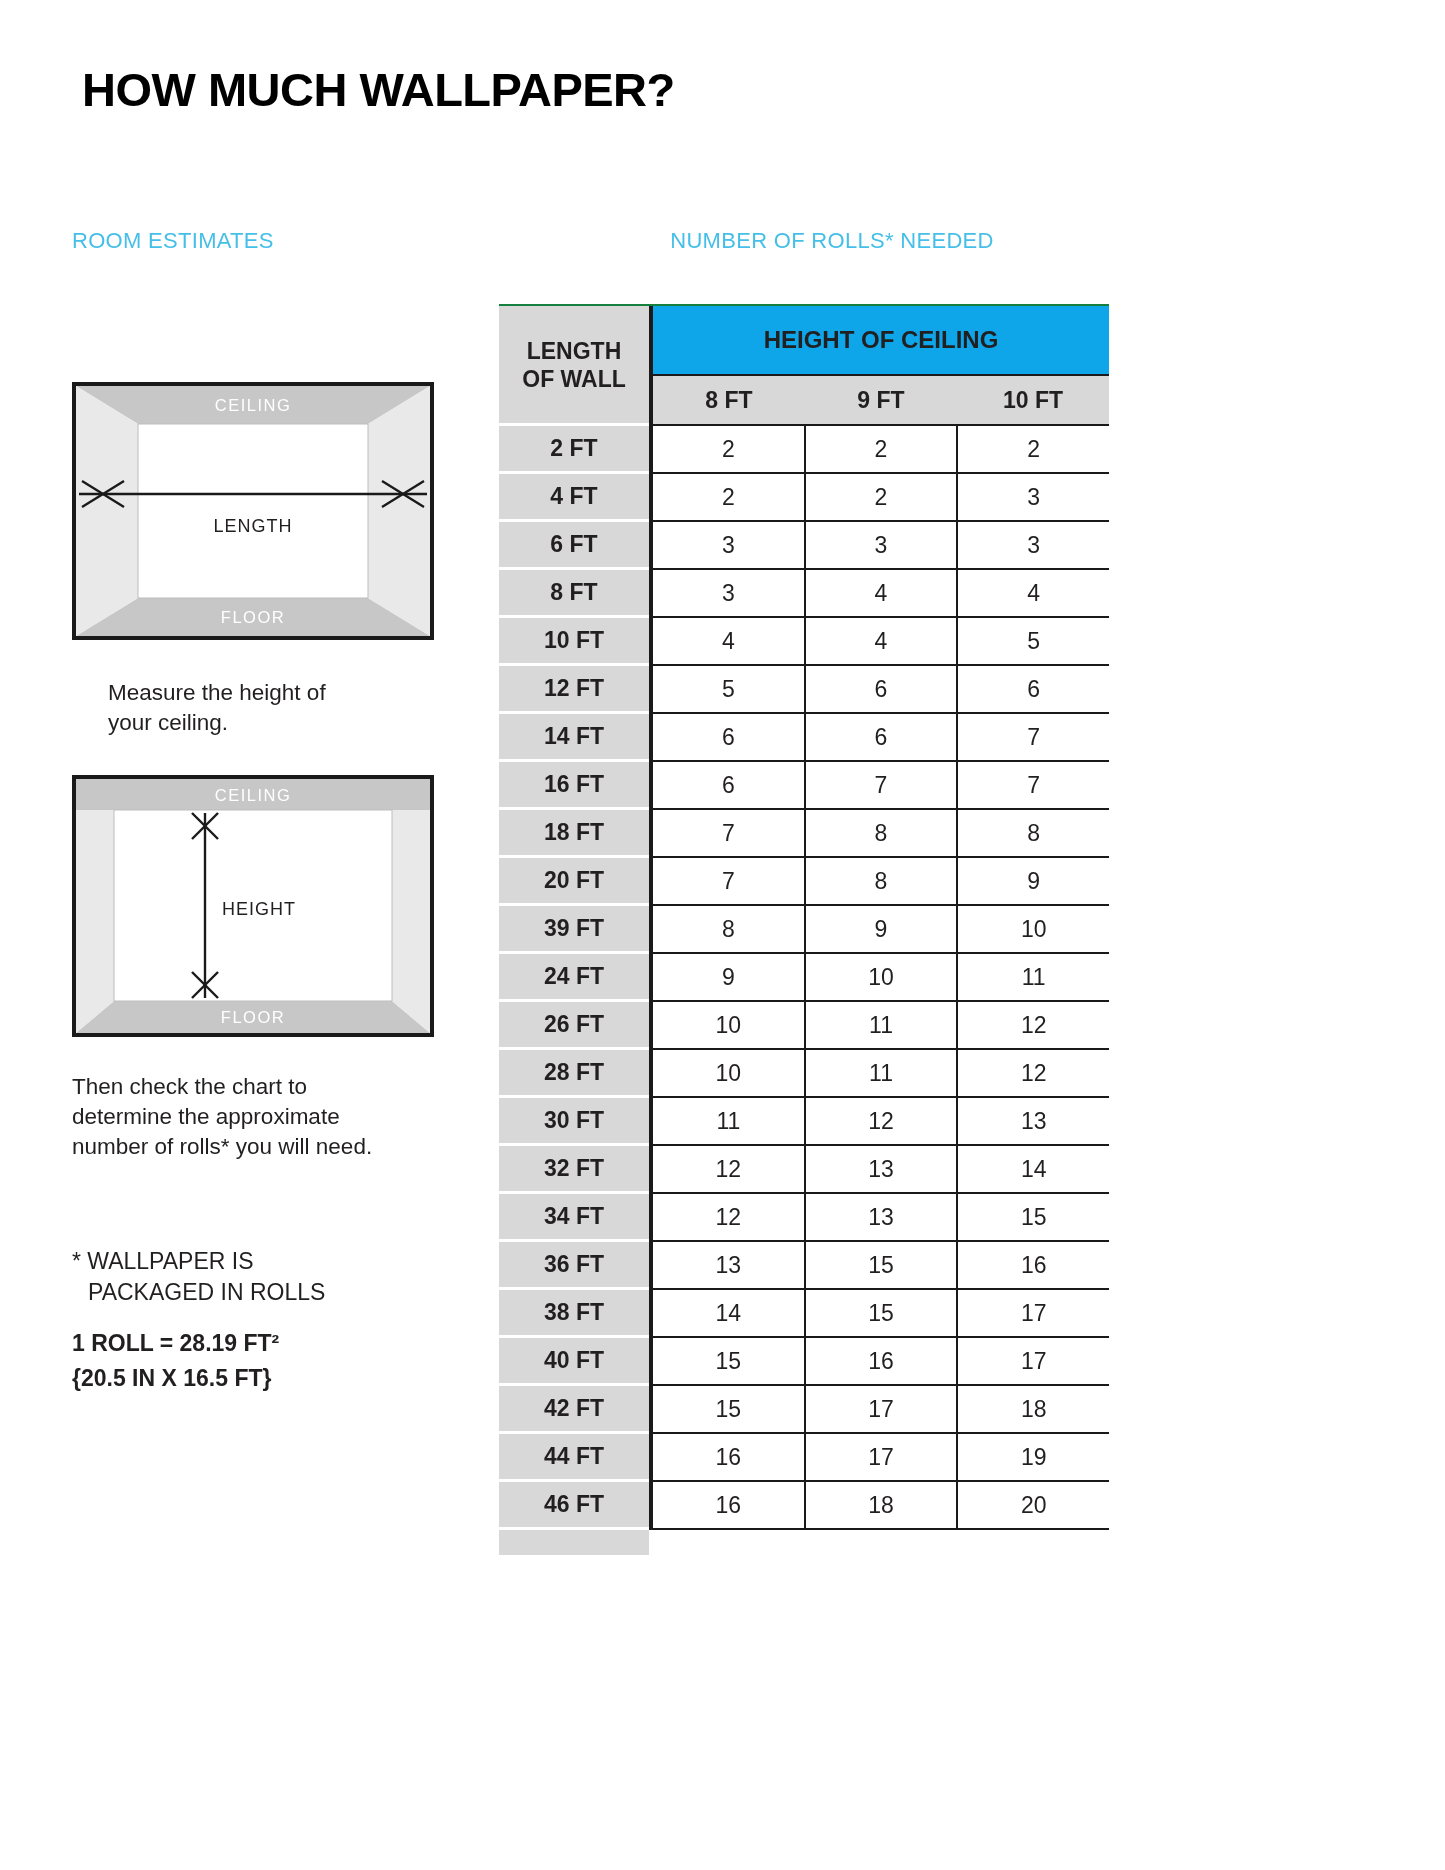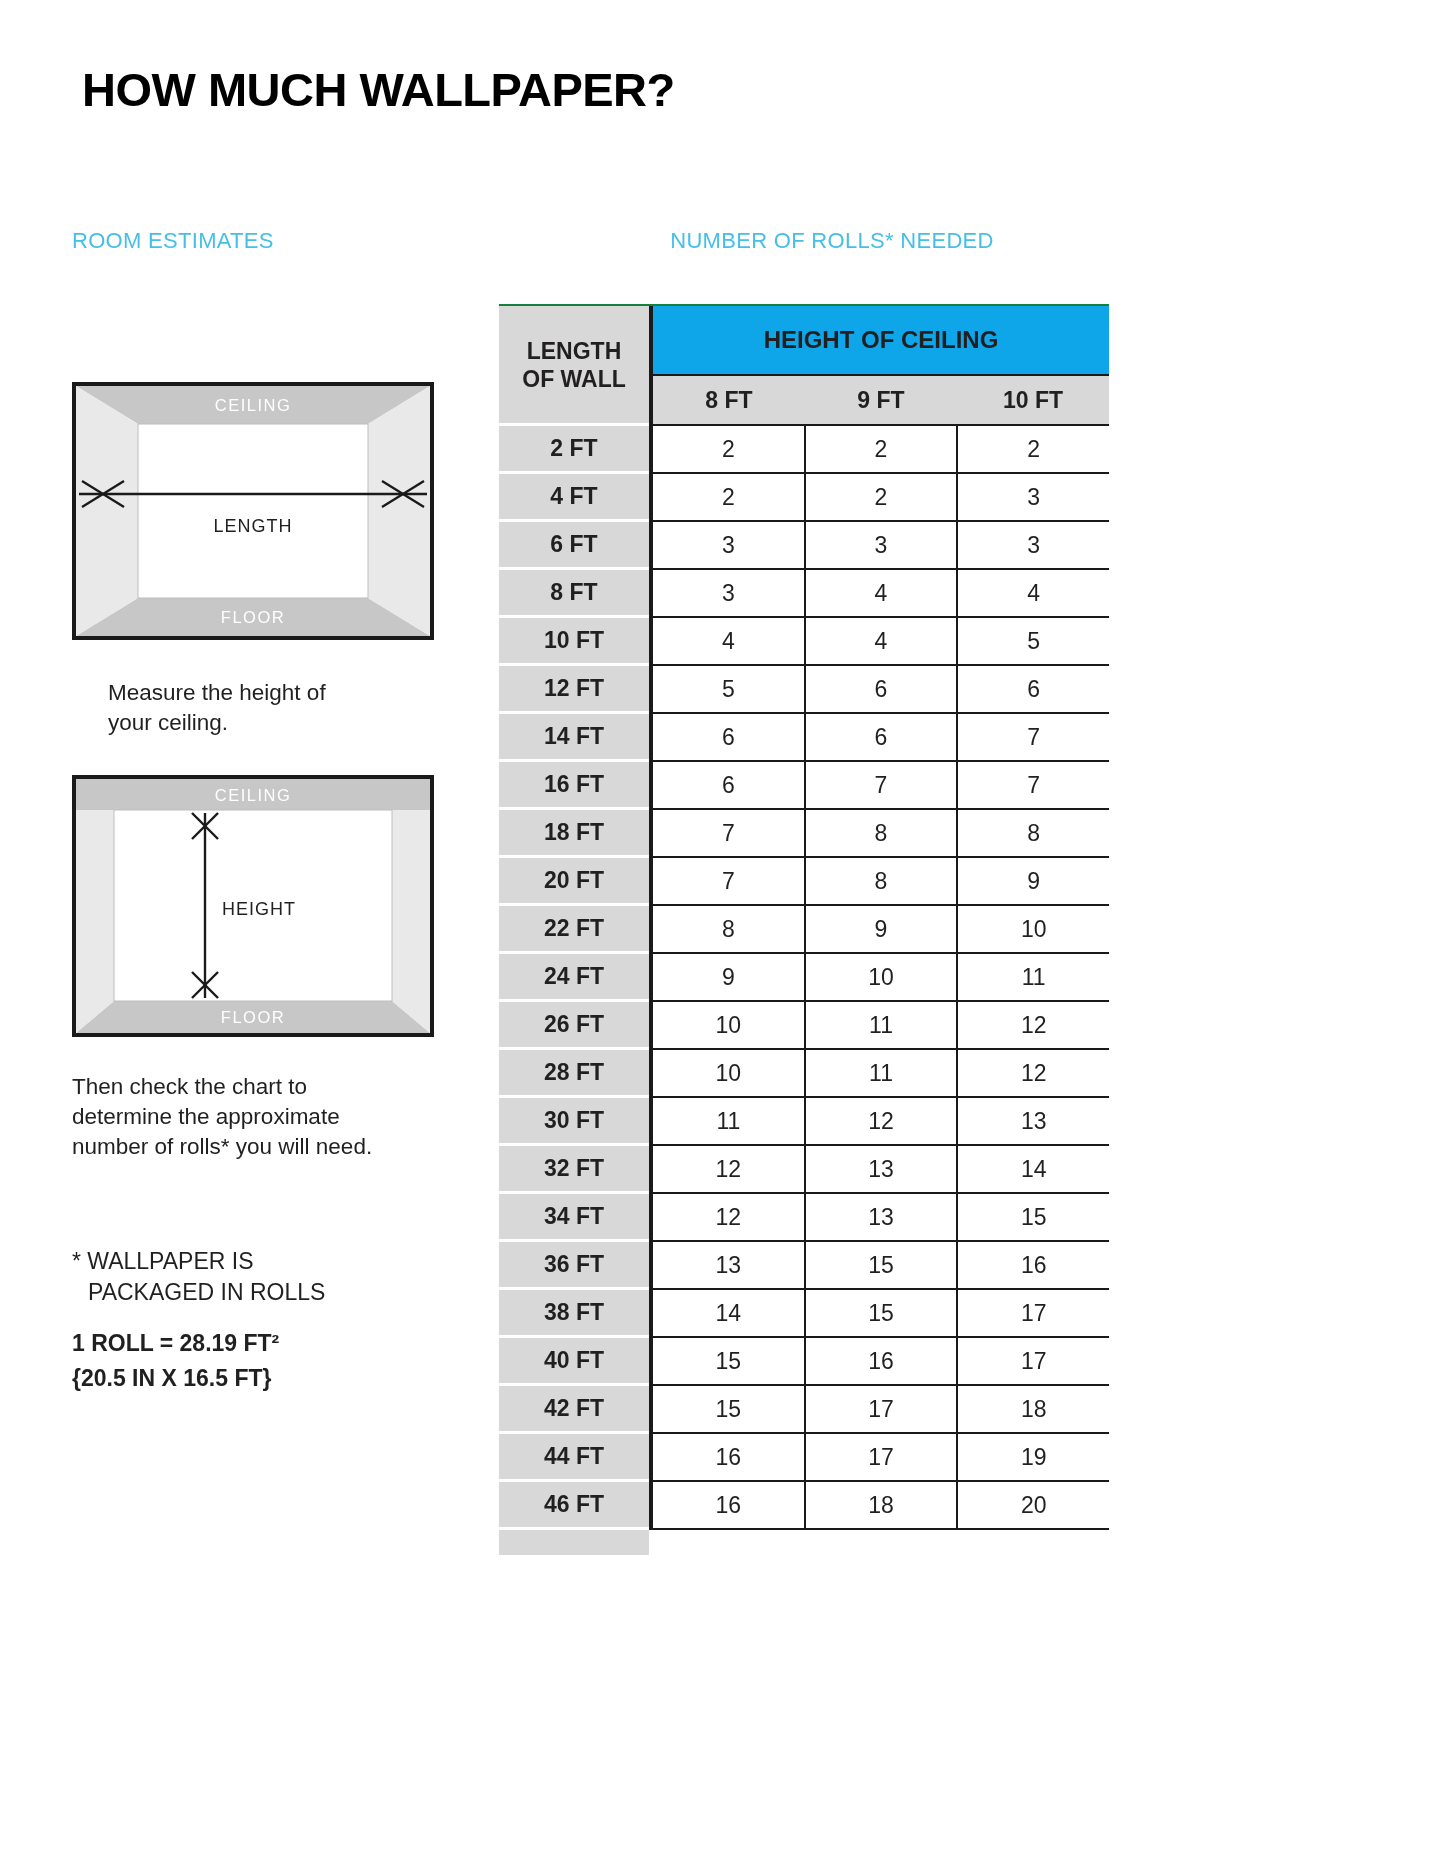--- a/index.html
+++ b/index.html
@@ -277,21 +277,21 @@
         <div class="t-row data-row">
           <div class="label-cell">20 FT</div>
           <div class="data-wrap row-data">
             <div class="num-cell">7</div>
             <div class="num-cell">8</div>
             <div class="num-cell">9</div>
           </div>
         </div>
 
         <div class="t-row data-row">
-          <div class="label-cell">22 FT</div>
+          <div class="label-cell">39 FT</div>
           <div class="data-wrap row-data">
             <div class="num-cell">8</div>
             <div class="num-cell">9</div>
             <div class="num-cell">10</div>
           </div>
         </div>
 
         <div class="t-row data-row">
           <div class="label-cell">24 FT</div>
           <div class="data-wrap row-data">

